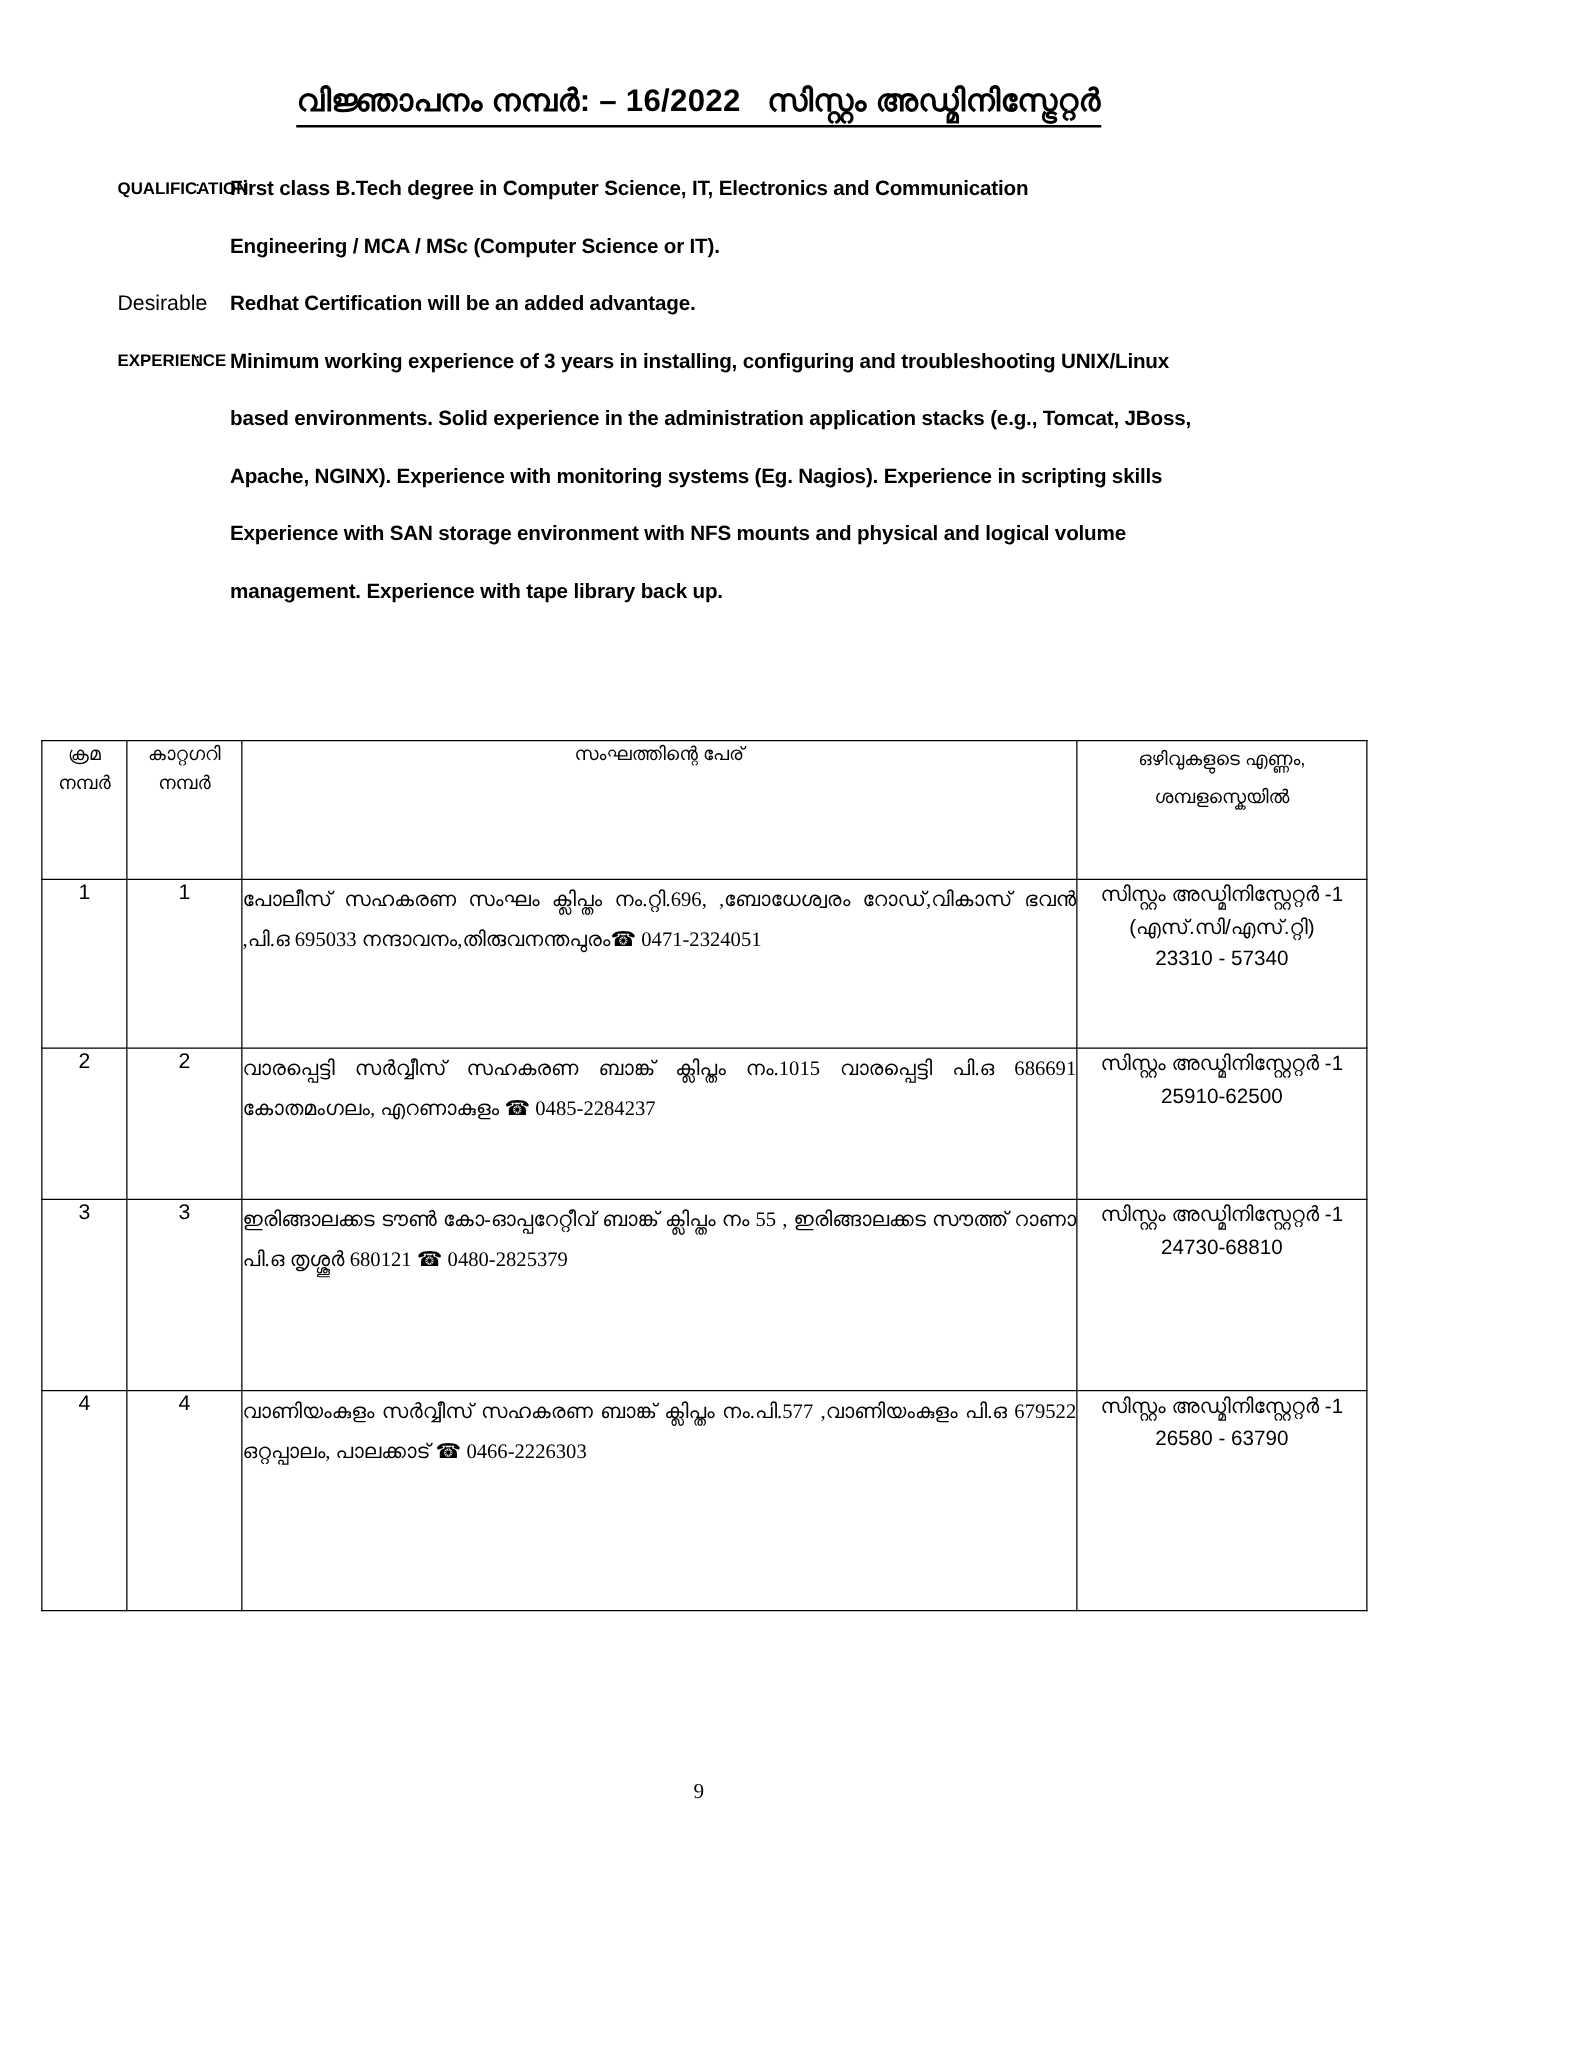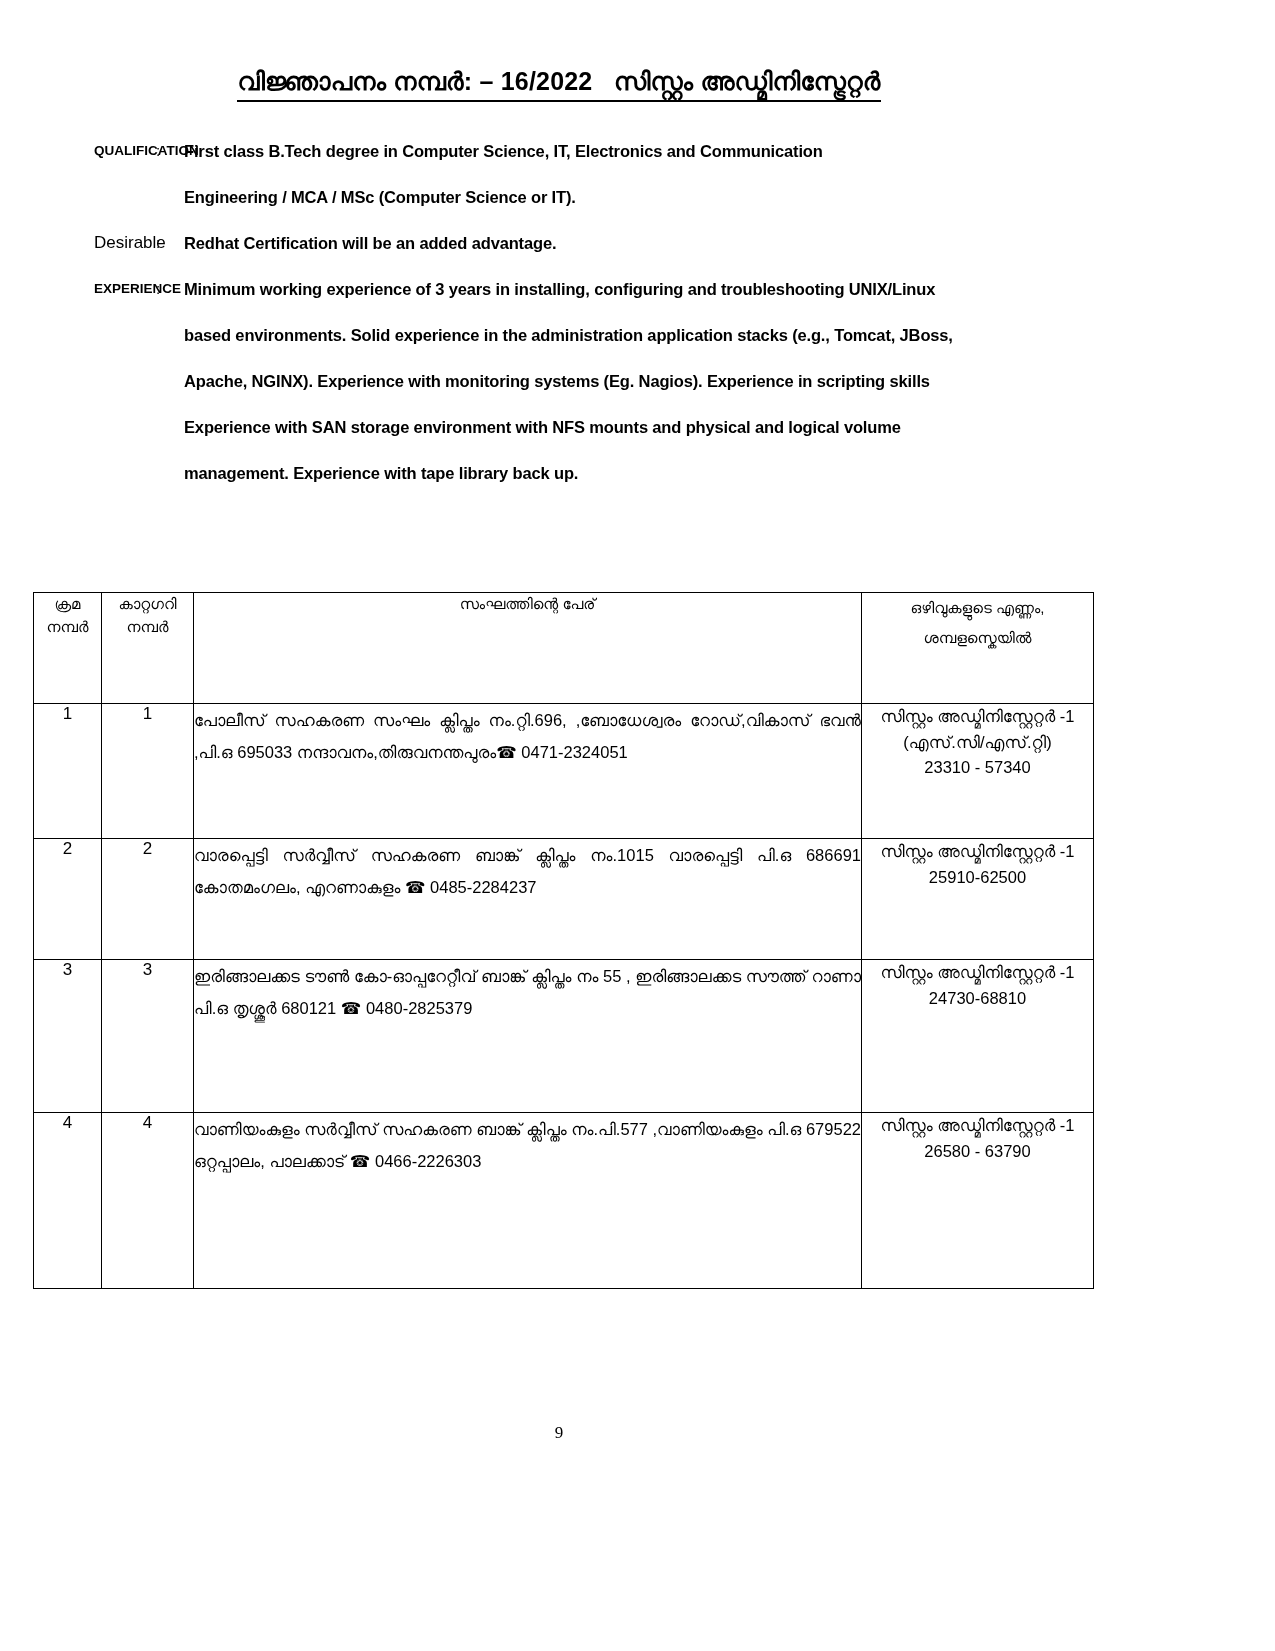--- a/index.html
+++ b/index.html
@@ -133,20 +133,21 @@
     text-align: center;
     font-size: 17px;
     padding-top: 36px;
   }
   td.cell-name {
     padding: 30px 16px 18px 14px;
     font-size: 16.5px;
     line-height: 1.95;
     text-align: justify;
     text-justify: inter-word;
+    font-family: Liberation Serif, serif;
   }
   td.cell-vac {
     padding: 30px 6px 18px 6px;
     font-size: 16.5px;
     line-height: 1.55;
     text-align: center;
   }
   td.cell-vac .vac-line { display: block; }
 
   .row-1 td { height: 134px; }

